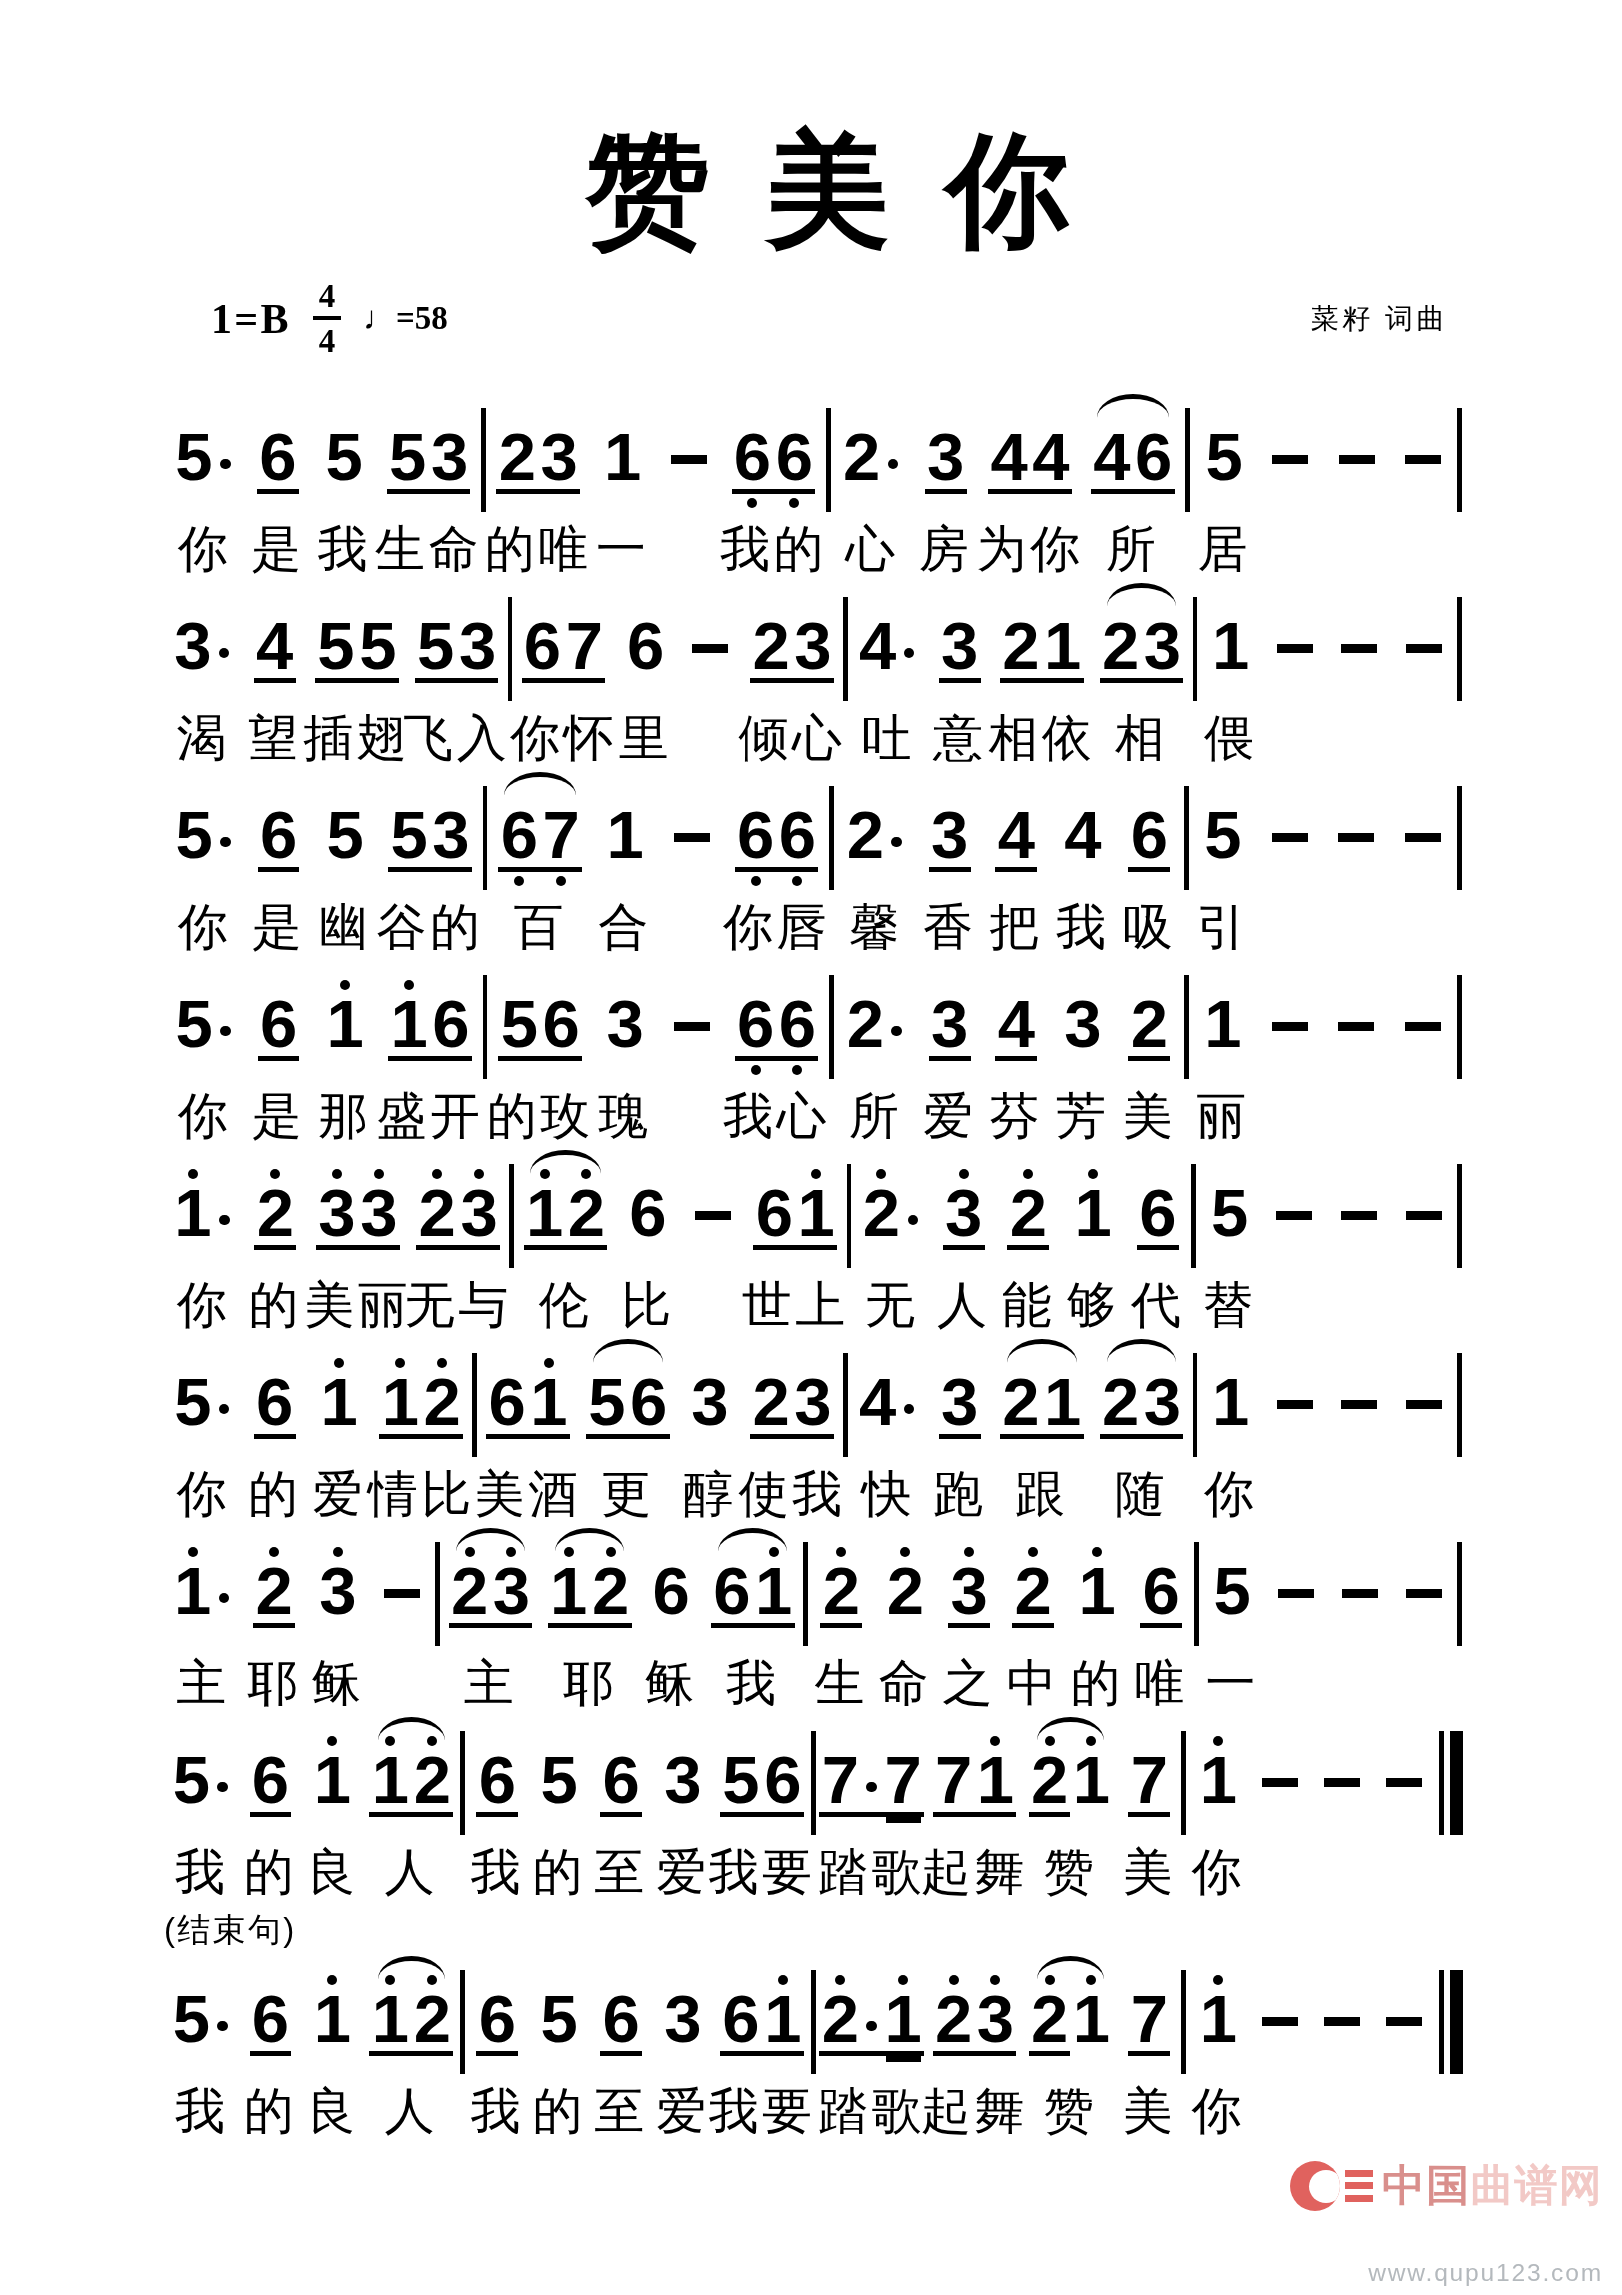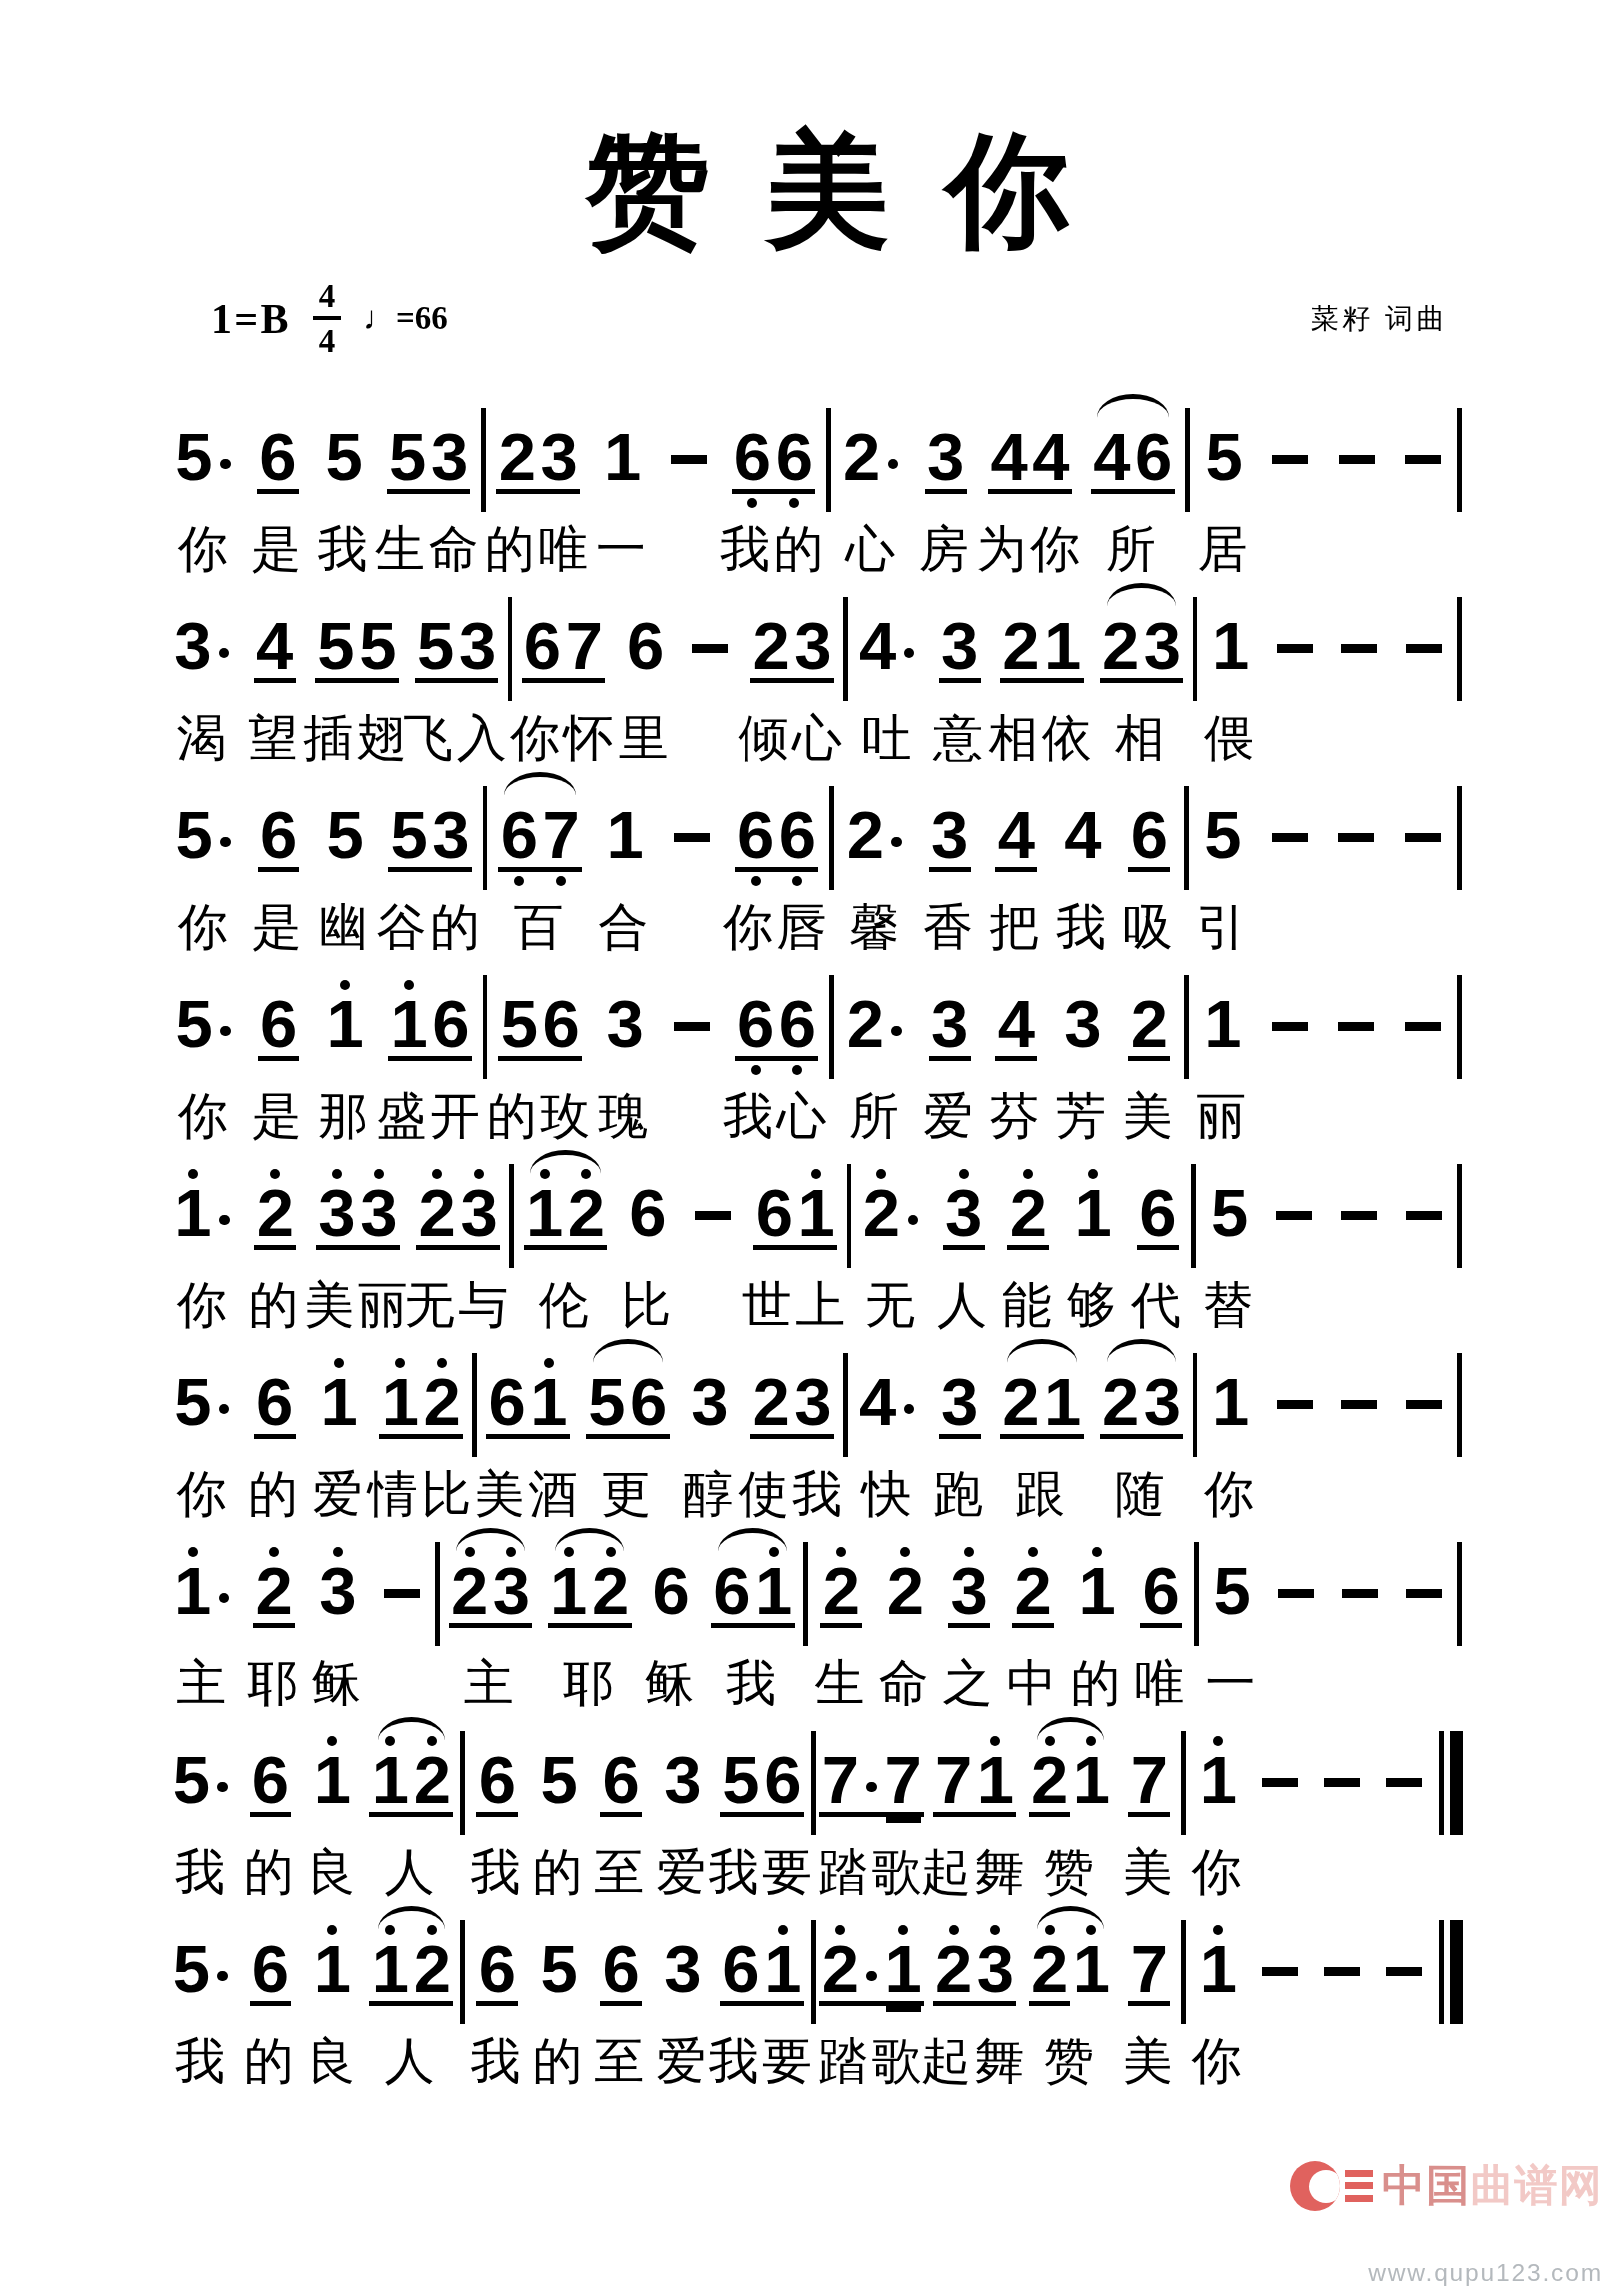--- a/index.html
+++ b/index.html
@@ -71,21 +71,21 @@
 
 <div class="title">赞美你</div>
 
 <div class="hdr">
   <div class="hdr-left">
     <span class="keysig">1=B</span>
     <span class="frac">
       <span class="num">4</span>
       <span class="den">4</span>
     </span>
-    <span class="tempo">♩=66</span>
+    <span class="tempo">♩=58</span>
   </div>
   <div class="credit">菜籽 词曲</div>
 </div>
 
 <div class="score">
     <div class="sys">
       <div class="cell" style="flex-grow: 1.22;">
         <div class="slurzone"></div>
         <div class="nrow">
           <span class="grp">
@@ -1440,20 +1440,21 @@
         <div class="nrow">
           <span class="dashbar"></span>
         </div>
         <div class="lyr"></div>
       </div>
       <div class="barcell final">
         <i class="barv"></i>
         <i class="barv thick"></i>
       </div>
     </div>
+    <div class="endlabel">(结束句)</div>
     <div class="sys">
       <div class="cell" style="flex-grow: 1.22;">
         <div class="slurzone"></div>
         <div class="nrow">
           <span class="grp">
             <span class="n">5</span>
             <span class="augdot">
               <i></i>
             </span>
           </span>

